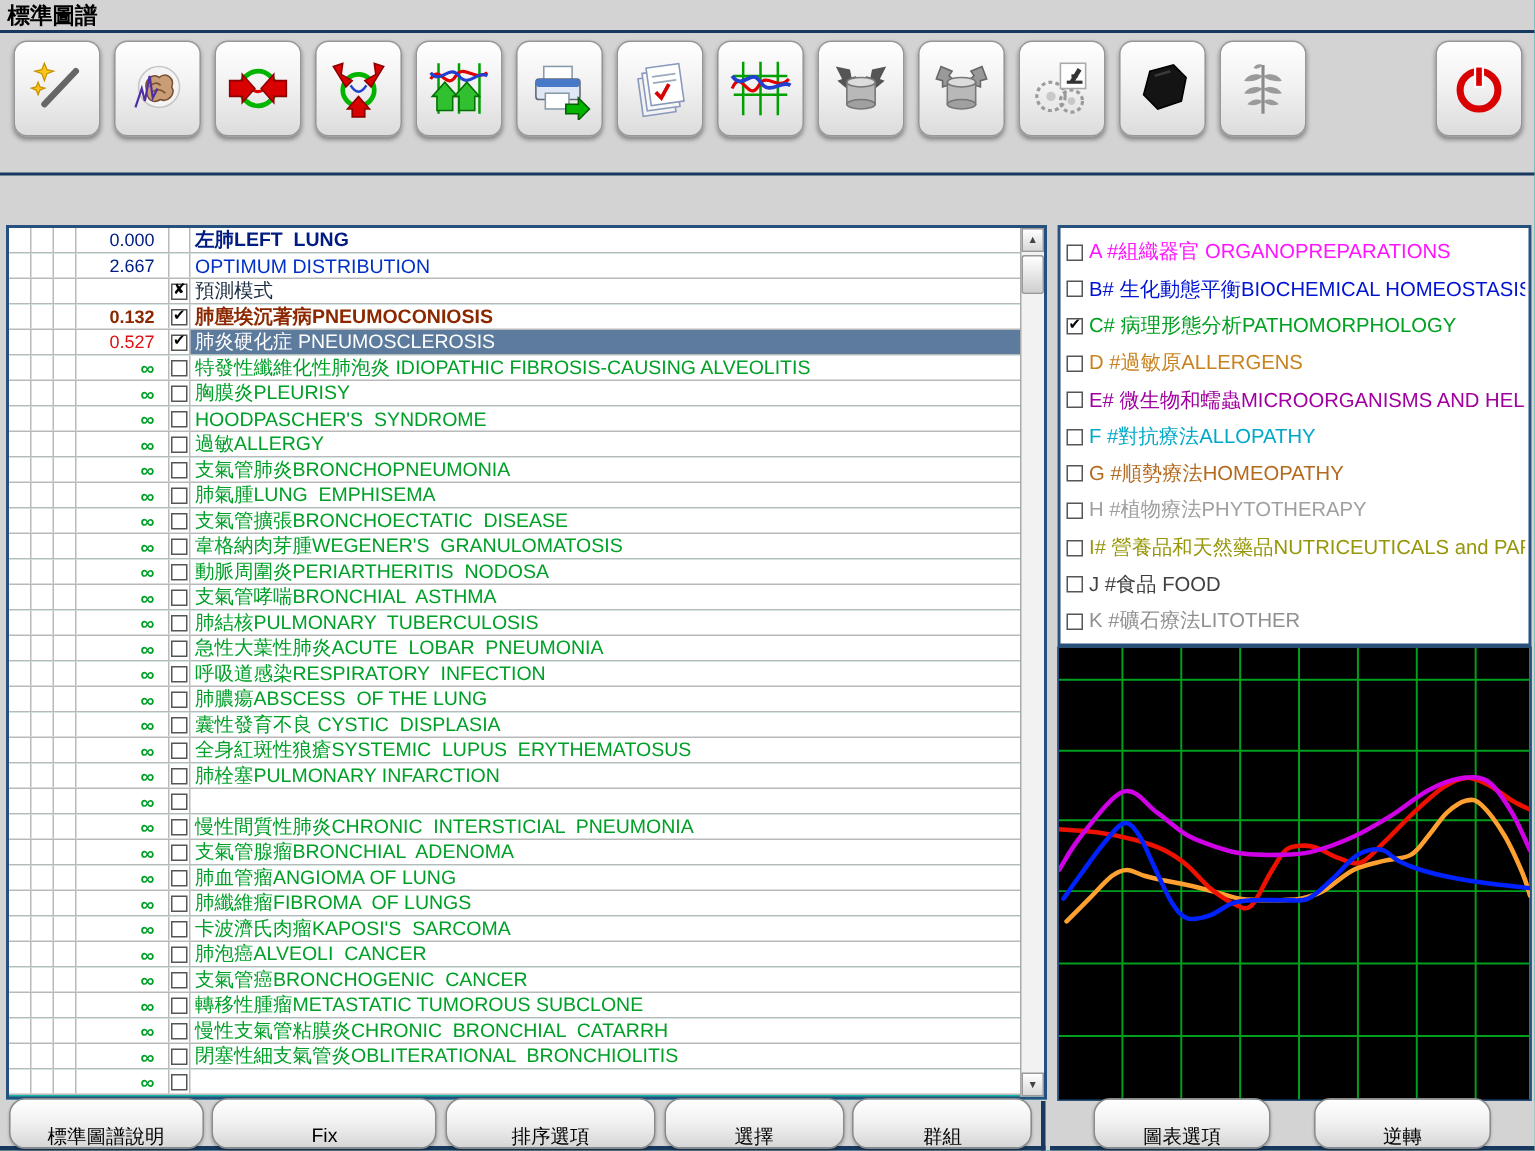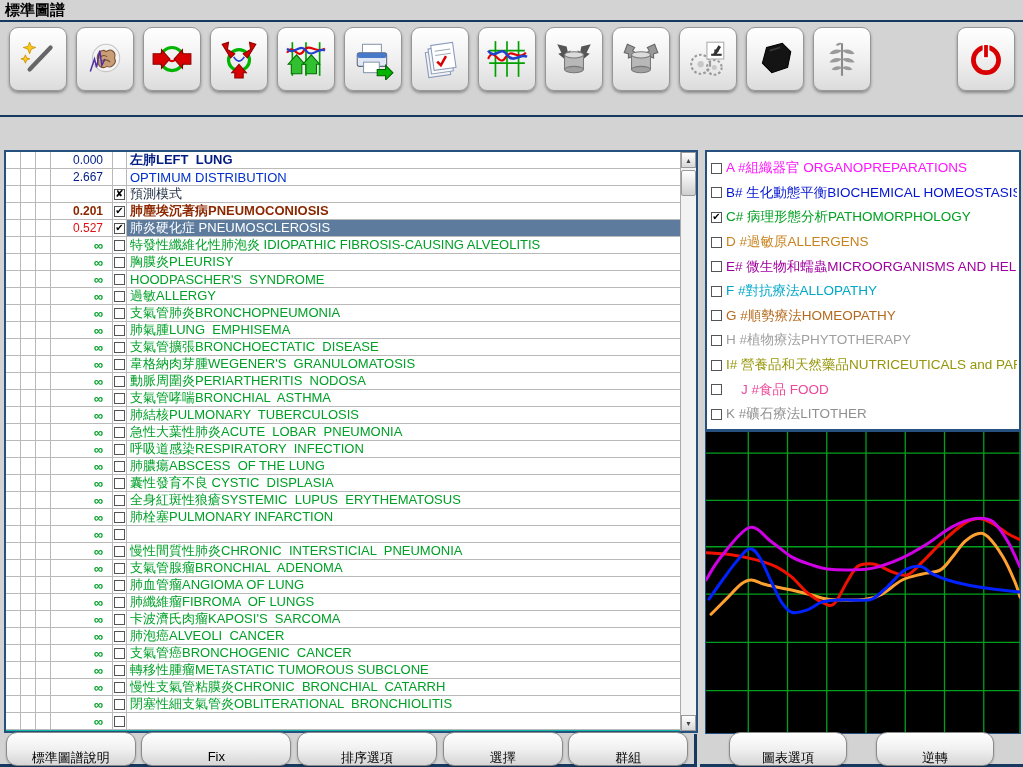--- a/index.html
+++ b/index.html
@@ -295,21 +295,21 @@
           <div class="cell c-val"></div>
           <div class="cell c-chk">
             <span class="ckbox">✘</span>
           </div>
           <div class="cell c-label">預測模式</div>
         </div>
         <div class="t-row maroon">
           <div class="cell c-n"></div>
           <div class="cell c-n"></div>
           <div class="cell c-n"></div>
-          <div class="cell c-val">0.201</div>
+          <div class="cell c-val">0.132</div>
           <div class="cell c-chk">
             <span class="ckbox">✔</span>
           </div>
           <div class="cell c-label">肺塵埃沉著病PNEUMOCONIOSIS</div>
         </div>
         <div class="t-row selected">
           <div class="cell c-n"></div>
           <div class="cell c-n"></div>
           <div class="cell c-n"></div>
           <div class="cell c-val">0.527</div>
@@ -650,21 +650,21 @@
       <div class="cat-item">
         <span class="ckbox"></span>
         <span class="cat-label" style="color: rgb(160, 160, 160);">H #植物療法PHYTOTHERAPY</span>
       </div>
       <div class="cat-item">
         <span class="ckbox"></span>
         <span class="cat-label" style="color: rgb(150, 150, 10);">I# 營養品和天然藥品NUTRICEUTICALS and PAR</span>
       </div>
       <div class="cat-item">
         <span class="ckbox"></span>
-        <span class="cat-label" style="color: #ec4899; margin-left: 15px;">J #食品 FOOD</span>
+        <span class="cat-label" style="color: #404040;">J #食品 FOOD</span>
       </div>
       <div class="cat-item">
         <span class="ckbox"></span>
         <span class="cat-label" style="color: rgb(144, 144, 144);">K #礦石療法LITOTHER</span>
       </div>
     </div>
 
   <div class="chart-panel">
     <svg id="chart-svg" viewBox="0 0 312 299" preserveAspectRatio="none">
         <line x1="42" x2="42" y1="0" y2="299" stroke="#00a01e" stroke-width="1.3"></line>

